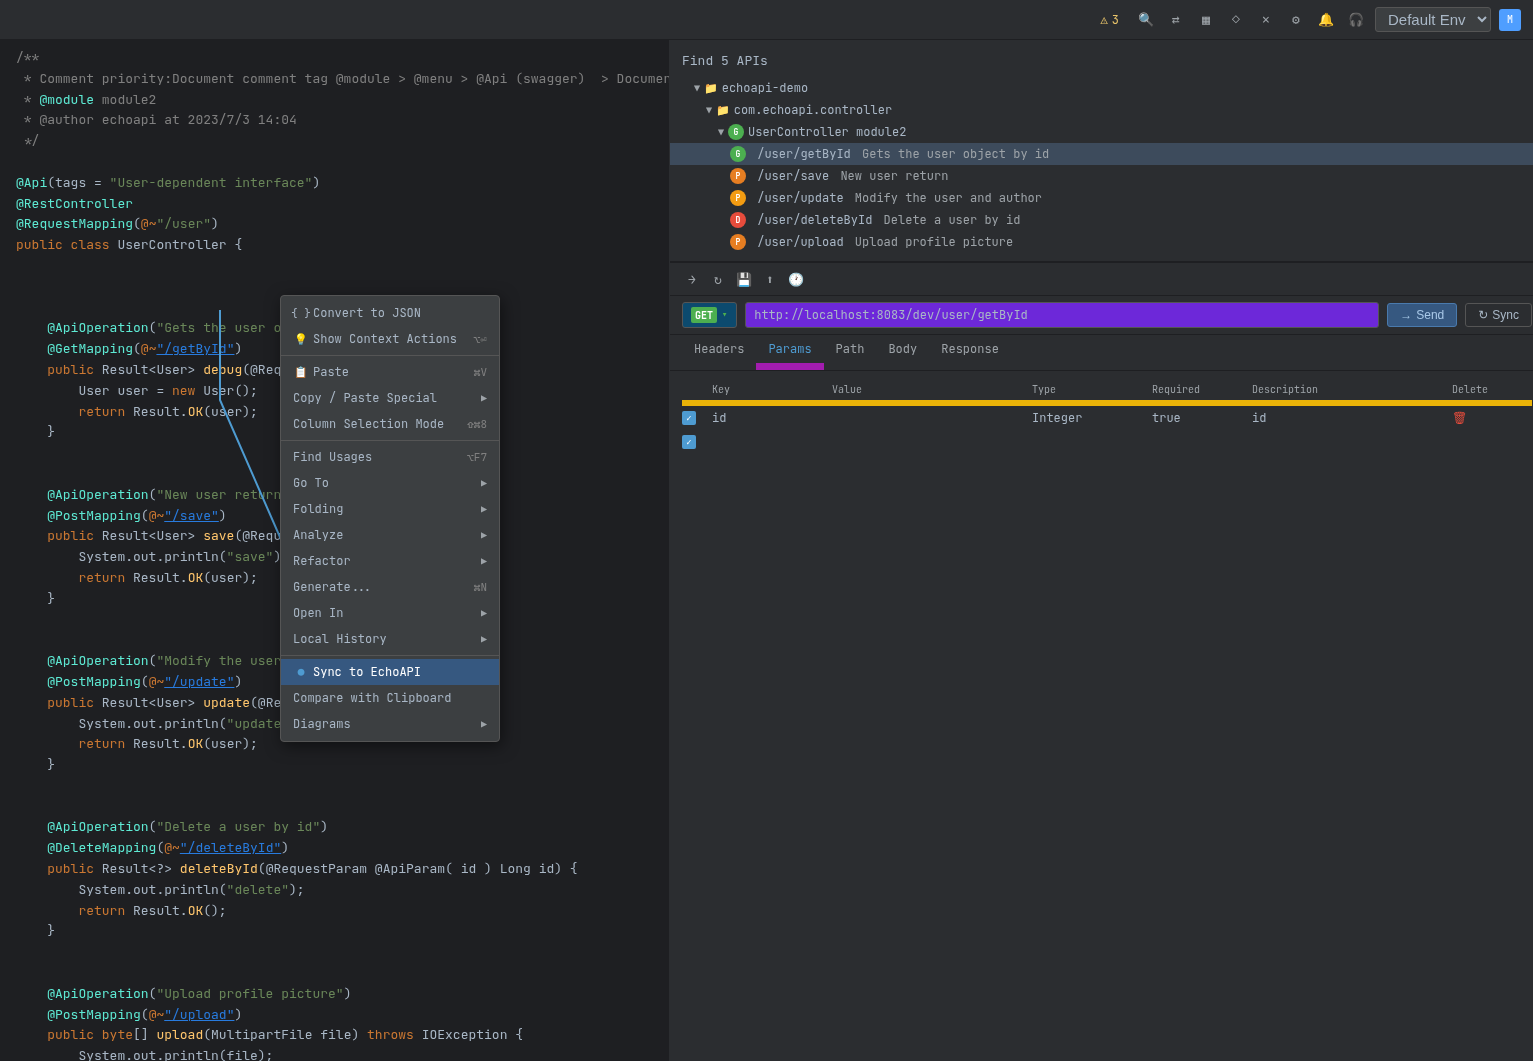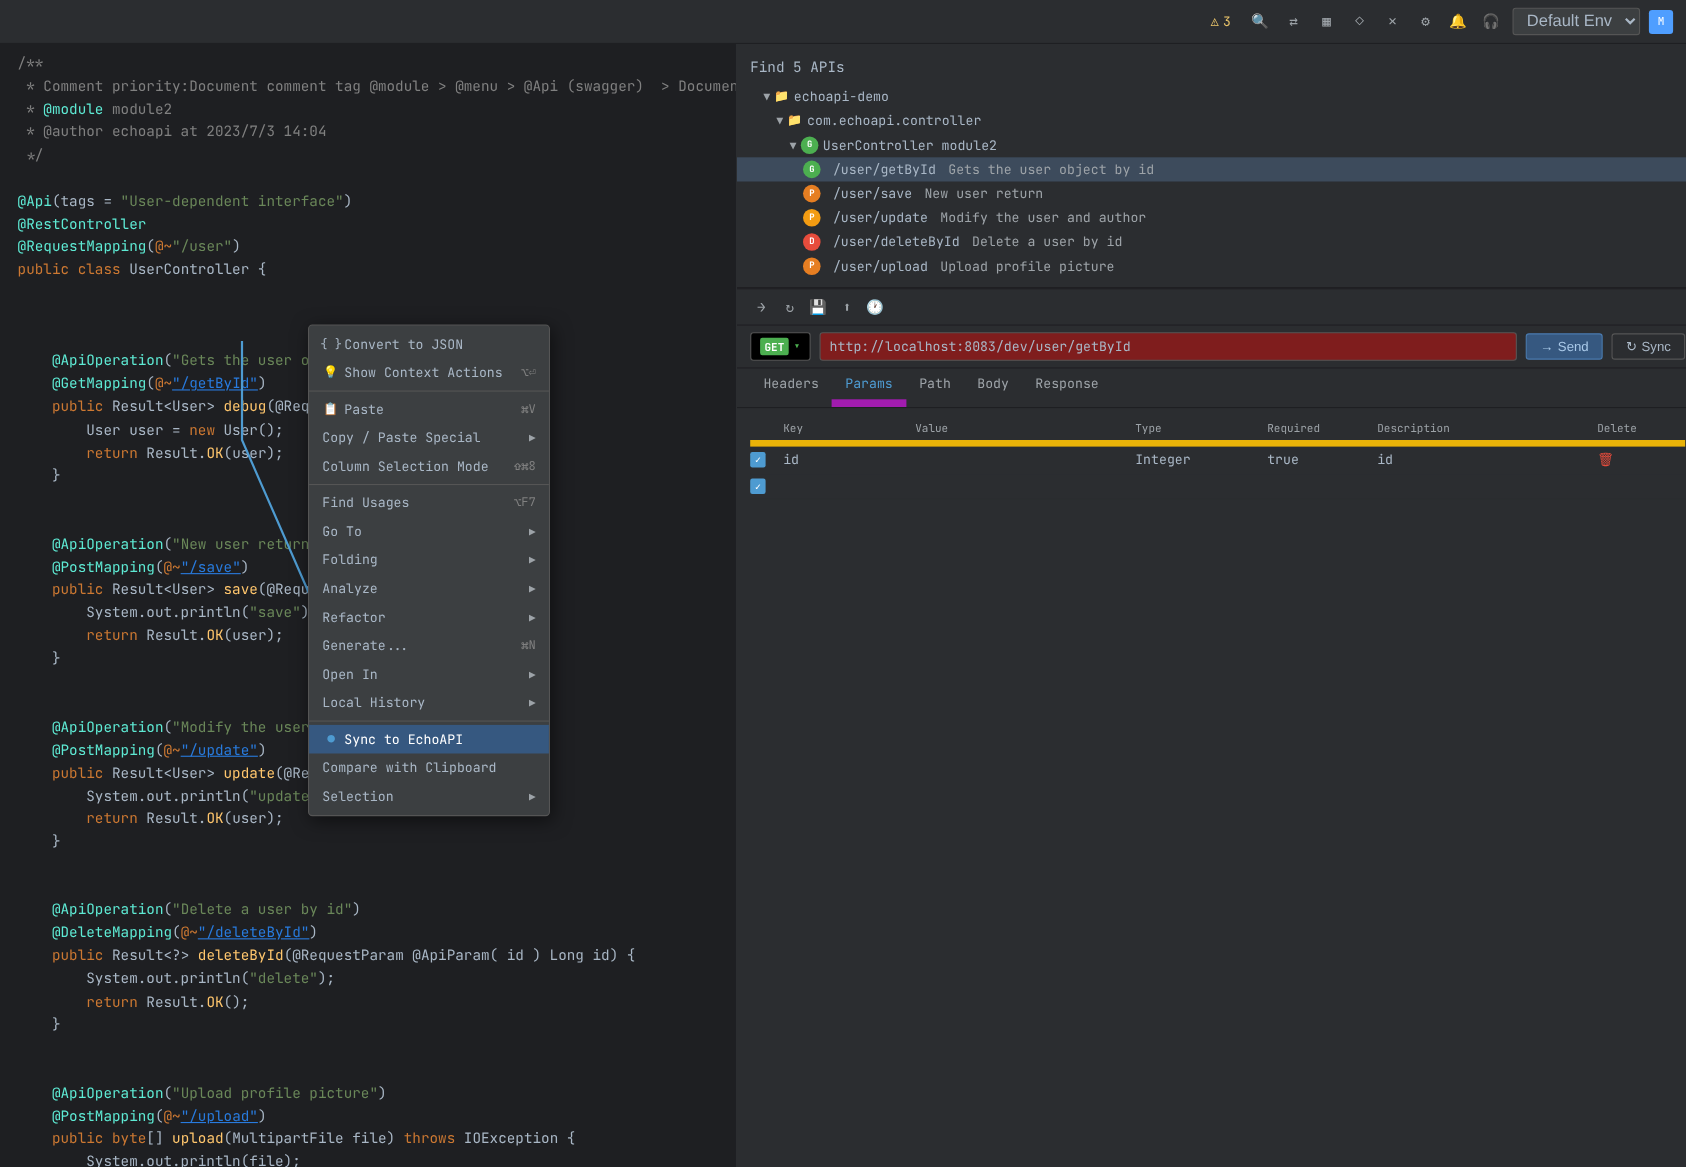--- a/index.html
+++ b/index.html
@@ -177,21 +177,21 @@
       cursor: pointer;
     }
     .url-bar {
       display: flex;
       align-items: center;
       gap: 8px;
       padding: 6px 12px;
       border-bottom: 1px solid #1e1f22;
     }
     .method-select {
-      background: #000000;
+      background: #0c4a6e;
       border: 1px solid #555;
       color: #4caf50;
       padding: 4px 8px;
       border-radius: 3px;
       font-size: 12px;
       font-weight: bold;
       cursor: pointer;
       display: flex;
       align-items: center;
       gap: 4px;
@@ -524,21 +524,21 @@
           <span>Sync to EchoAPI</span>
         </span>
       </div>
       <div class="menu-item">
         <span class="menu-item-left">
           <span>Compare with Clipboard</span>
         </span>
       </div>
       <div class="menu-item">
         <span class="menu-item-left">
-          <span>Selection</span>
+          <span>Diagrams</span>
         </span>
         <span class="menu-arrow">▶</span>
       </div>
     </div>
 
     <svg class="arrow-svg" width="670" height="1061">
       <defs>
         <marker id="arrowhead" markerWidth="10" markerHeight="7" refX="10" refY="3.5" orient="auto">
           <polygon points="0 0, 10 3.5, 0 7" fill="#4e9bd1"></polygon>
         </marker>
@@ -608,21 +608,21 @@
         <div class="http-toolbar-icon">💾</div>
         <div class="http-toolbar-icon">⬆</div>
         <div class="http-toolbar-icon">🕐</div>
       </div>
 
       <div class="url-bar">
         <div class="method-select">
           <span class="badge badge-get" style="width:auto; padding:1px 4px; border-radius:2px; font-size:10px;">GET</span>
           <span>▾</span>
         </div>
-        <input class="url-input" type="text" value="http://localhost:8083/dev/user/getById" style="background: #7f1d1d; border: 1px solid rgb(85, 85, 85); color: rgb(169, 183, 198); padding: 4px 8px; border-radius: 3px; font-size: 12px; flex: 1 1 0%; font-family: inherit;">
+        <input class="url-input" type="text" value="http://localhost:8083/dev/user/getById" style="background: #6d28d9; border: 1px solid rgb(85, 85, 85); color: rgb(169, 183, 198); padding: 4px 8px; border-radius: 3px; font-size: 12px; flex: 1 1 0%; font-family: inherit;">
         <button class="send-btn">
           <span>→</span>
           <span>Send</span>
         </button>
         <button class="sync-btn">
           <span>↻</span>
           <span>Sync</span>
         </button>
       </div>
 

